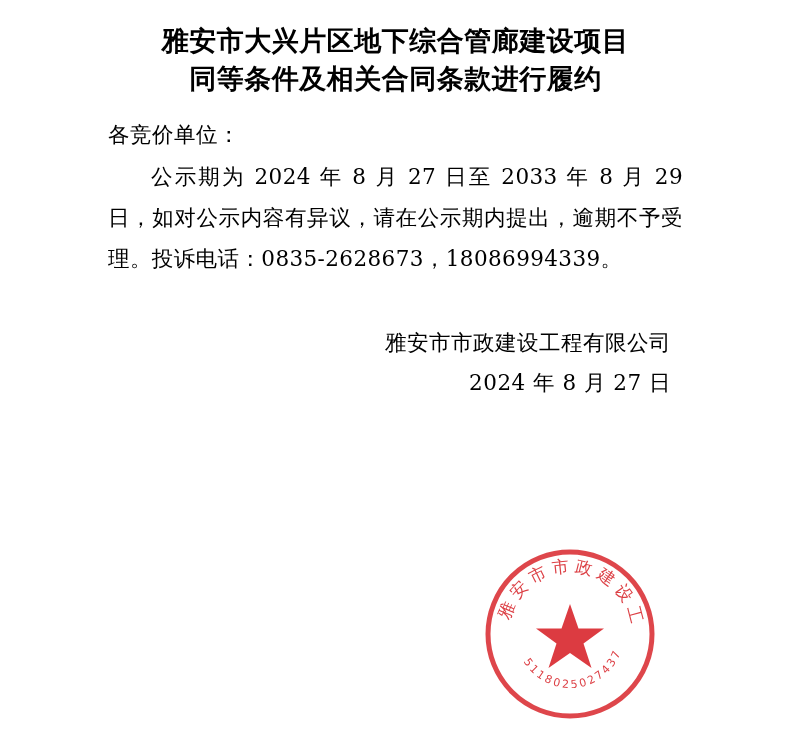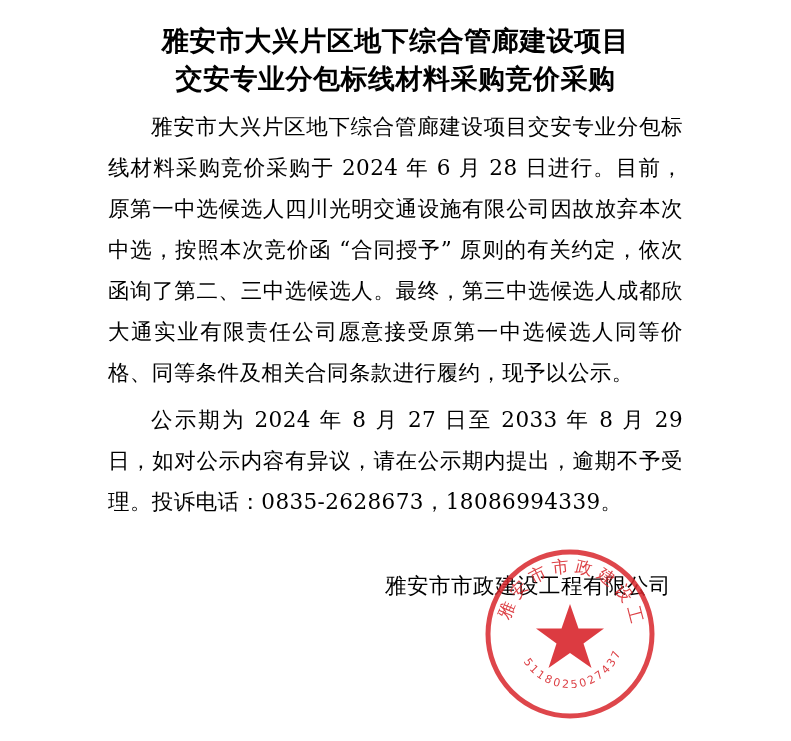--- a/index.html
+++ b/index.html
@@ -78,30 +78,31 @@
   }
   .seal svg { display: block; }
 </style>
 </head>
 <body>
 
 <div class="page">
 
   <div class="doc-title">
     <span class="tline">雅安市大兴片区地下综合管廊建设项目</span>
-    <span class="tline">交安专业分包标线材料采购竞价采购</span>
+    <span class="tline">同等条件及相关合同条款进行履约</span>
   </div>
 
+  <div class="salutation">各竞价单位：</div>
 
-  <div class="para p1">雅安市大兴片区地下综合管廊建设项目交安专业分包标线材料采购竞价采购于 2024 年 6 月 28 日进行。目前，原第一中选候选人四川光明交通设施有限公司因故放弃本次中选，按照本次竞价函 “合同授予” 原则的有关约定，依次函询了第二、三中选候选人。最终，第三中选候选人成都欣大通实业有限责任公司愿意接受原第一中选候选人同等价格、同等条件及相关合同条款进行履约，现予以公示。</div>
 
   <div class="para p2">公示期为 2024 年 8 月 27 日至 2033 年 8 月 29 日，如对公示内容有异议，请在公示期内提出，逾期不予受理。投诉电话：0835-2628673，18086994339。</div>
 
   <div class="signature">
     <div>雅安市市政建设工程有限公司</div>
+    <div>2024 年 8 月 27 日</div>
   </div>
 
   <div class="seal">
     <svg width="176" height="176" viewBox="0 0 176 176" xmlns="http://www.w3.org/2000/svg">
       <defs>
         <path id="sealTopArc" d="M 26,88 A 62,62 0 0 1 150,88"></path>
         <path id="sealBotArc" d="M 34,88 A 54,54 0 0 0 142,88"></path>
       </defs>
       <circle cx="88" cy="88" r="82" fill="none" stroke="#d8262c" stroke-width="5" opacity="0.85"></circle>
       <g fill="#d8262c" opacity="0.88">

